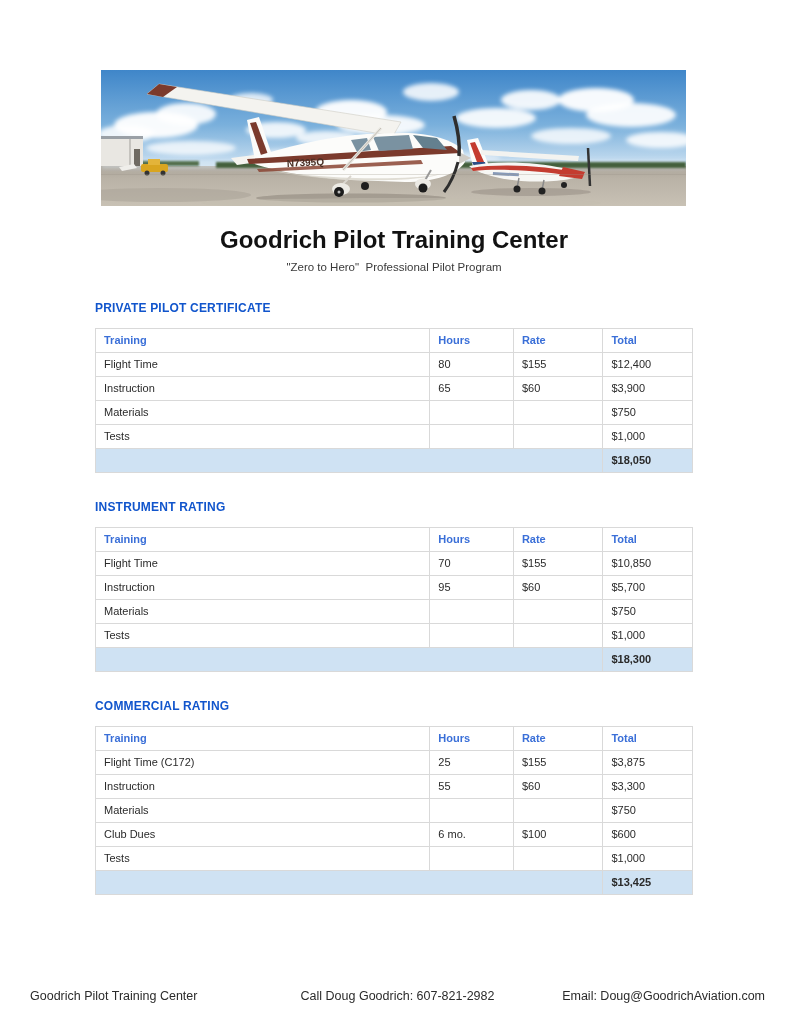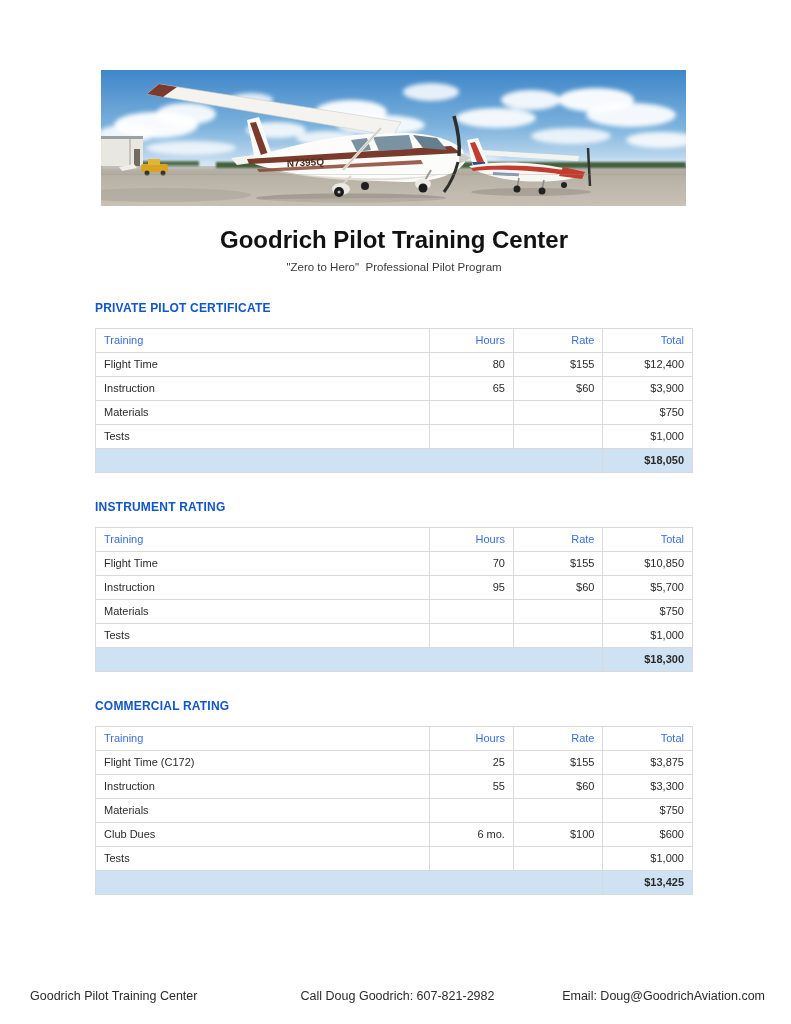--- a/index.html
+++ b/index.html
@@ -34,27 +34,27 @@
   }
   .rating-section:first-child .section-heading{margin-top:24px;}
   table.rating-table{
     width:100%;border-collapse:collapse;table-layout:fixed;
   }
   .rating-table th,.rating-table td{
     border:1px solid var(--border-gray);
     padding:5px 8px;font-size:11px;line-height:13px;
     overflow:hidden;white-space:nowrap;
   }
-  .rating-table th{color:var(--table-header-blue);font-weight:normal;text-align:left;margin-top:44px;}
+  .rating-table th{color:var(--table-header-blue);font-weight:bold;text-align:left;margin-top:44px;}
   .rating-table th:nth-child(1){width:56%;}
   .rating-table th:nth-child(2){width:14%;}
   .rating-table th:nth-child(3){width:15%;}
   .rating-table th:nth-child(4){width:15%;}
   .rating-table td{color:#2a2a2a;}
-  .rating-table .num{text-align:right;}
+  .rating-table .num{text-align:left;}
   .rating-table tr.total-row td{
     background:var(--total-row-bg);
     font-weight:bold;
   }
   .footer{
     position:absolute;left:30px;right:26px;bottom:21px;
     display:grid;grid-template-columns:1fr auto 1fr;align-items:baseline;
     font-size:12.5px;color:#2b2b2b;
   }
   .footer .f-left{justify-self:start;}

